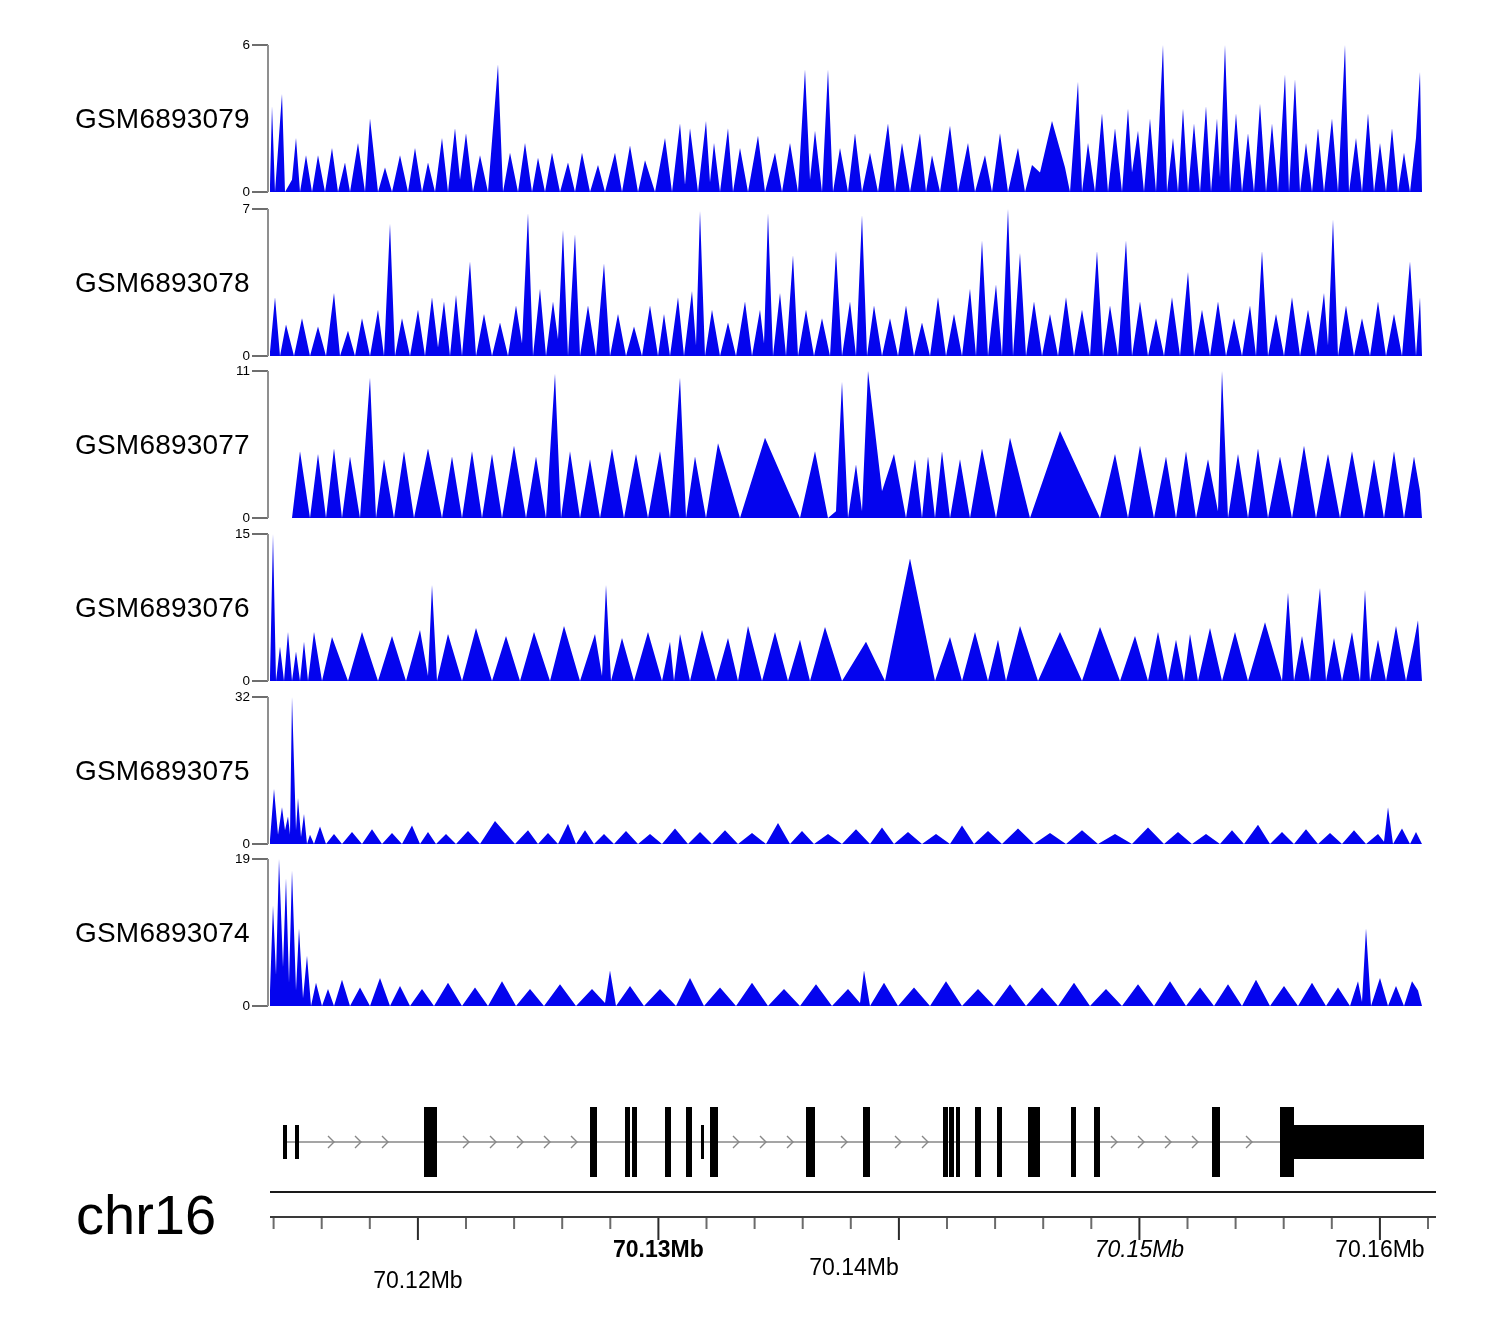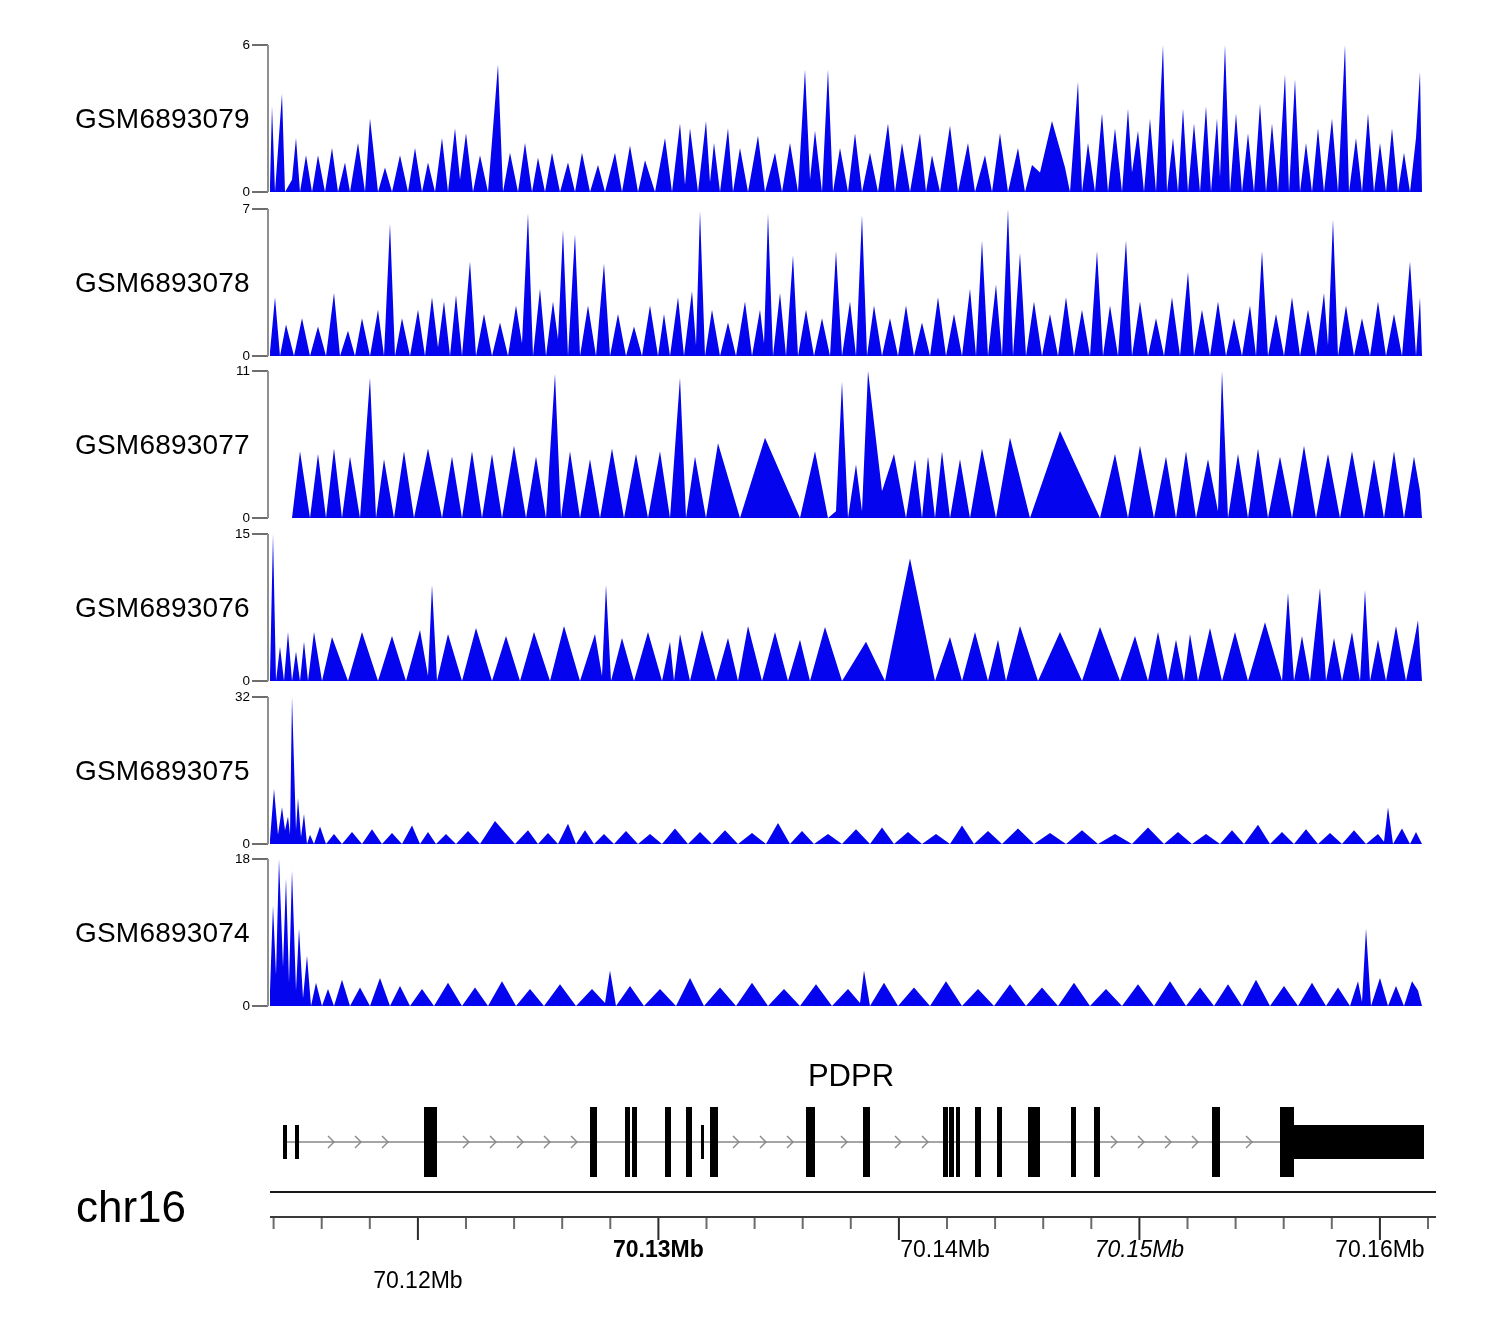--- a/index.html
+++ b/index.html
@@ -16,21 +16,21 @@
   .t-tick{position:absolute;left:252px;width:16px;height:2px;background:#6e6e6e;}
   .t-tick-top{top:-1px;}
   .t-tick-bot{top:146px;}
   .t-plot{position:absolute;left:270px;top:0;display:block;}
   .gene-name{position:absolute;left:270px;top:1058px;width:1162px;text-align:center;font-size:31px;}
   #gene-svg{position:absolute;left:270px;top:1092px;display:block;}
   .axis-line1{position:absolute;left:270px;top:1191px;width:1166px;height:2px;background:#1a1a1a;}
   .axis-line2{position:absolute;left:270px;top:1216px;width:1166px;height:2px;background:#3a3a3a;}
   #axis-ticks{position:absolute;left:270px;top:1218px;display:block;}
   .mb-label{position:absolute;top:1236px;transform:translateX(-50%);font-size:23px;white-space:nowrap;}
-  .chrom-label{position:absolute;left:76px;top:1182px;font-size:44px;}
+  .chrom-label{position:absolute;left:76px;top:1182px;font-size:56px;}
 </style>
 </head>
 <body>
 
 <div class="canvas">
 
   <div class="track" style="top:45px">
     <div class="t-label">GSM6893079</div>
     <div class="t-num t-ymax">6</div>
     <div class="t-num t-ymin">0</div>
@@ -85,31 +85,30 @@
     <div class="t-tick t-tick-top"></div>
     <div class="t-tick t-tick-bot"></div>
     <div class="t-axisline"></div>
     <svg class="t-plot" width="1152" height="147">
         <polygon points="0,147 0,142.4 4,91.9 8,137.8 12,110.3 15,133.2 18,119.4 20,137.8 22,0.0 26,133.2 28,101.1 31,140.1 34,117.1 37,147.0 40,137.8 44,147.0 50,129.5 56,147.0 64,136.9 72,147.0 82,135.1 92,147.0 102,132.3 112,147.0 122,136.0 132,147.0 142,128.6 150,147.0 158,135.1 166,147.0 176,136.9 186,147.0 198,134.1 210,147.0 225,124.0 245,147.0 258,133.2 268,147.0 278,136.0 288,147.0 298,126.8 306,147.0 315,133.2 324,147.0 334,136.9 344,147.0 356,134.1 368,147.0 380,136.9 392,147.0 405,131.4 418,147.0 430,135.1 442,147.0 455,133.2 468,147.0 482,136.0 496,147.0 508,125.9 520,147.0 532,134.1 544,147.0 558,136.9 572,147.0 586,132.3 600,147.0 612,130.5 624,147.0 638,135.1 652,147.0 666,136.9 680,147.0 692,128.6 704,147.0 718,134.1 732,147.0 748,131.4 764,147.0 780,136.0 796,147.0 812,133.2 828,147.0 845,136.9 862,147.0 878,130.5 894,147.0 908,135.1 922,147.0 936,136.9 950,147.0 962,133.2 974,147.0 988,127.7 1000,147.0 1012,135.1 1024,147.0 1036,132.3 1048,147.0 1060,136.0 1072,147.0 1084,133.2 1096,147.0 1108,136.9 1114,144.7 1118,110.3 1123,147.0 1132,131.4 1140,147.0 1146,135.1 1152,147.0 1152,147" fill="#0404EE" stroke="none"></polygon>
       </svg>
   </div>
 
   <div class="track" style="top:859px">
     <div class="t-label">GSM6893074</div>
-    <div class="t-num t-ymax">18</div>
+    <div class="t-num t-ymax">19</div>
     <div class="t-num t-ymin">0</div>
     <div class="t-tick t-tick-top"></div>
     <div class="t-tick t-tick-bot"></div>
     <div class="t-axisline"></div>
     <svg class="t-plot" width="1152" height="147">
         <polygon points="0,147 0,131.5 3,46.4 6,116.1 9,0.0 13,108.3 16,19.3 19,123.8 22,11.6 26,131.5 29,69.6 33,139.3 37,96.7 41,147.0 46,123.8 52,147.0 58,130.0 64,147.0 72,120.7 80,147.0 90,128.4 100,147.0 110,119.1 120,147.0 130,126.9 140,147.0 152,130.0 164,147.0 178,123.8 192,147.0 205,128.4 218,147.0 232,122.2 246,147.0 260,130.0 274,147.0 290,125.3 306,147.0 322,130.0 335,143.9 340,111.4 346,147.0 360,126.9 374,147.0 390,130.0 406,147.0 420,119.1 434,147.0 450,128.4 466,147.0 482,123.8 498,147.0 514,130.0 530,147.0 546,125.3 562,147.0 578,130.0 590,143.9 594,111.4 600,147.0 614,123.8 628,147.0 644,128.4 660,147.0 676,122.2 692,147.0 708,130.0 724,147.0 740,125.3 756,147.0 772,128.4 788,147.0 804,123.8 820,147.0 836,130.0 852,147.0 868,125.3 884,147.0 900,122.2 916,147.0 930,128.4 944,147.0 958,125.3 972,147.0 986,120.7 1000,147.0 1014,126.9 1028,147.0 1042,123.8 1056,147.0 1068,128.4 1080,147.0 1088,122.2 1092,143.1 1096,69.6 1101,147.0 1110,119.1 1118,147.0 1126,126.9 1134,147.0 1142,122.2 1148,131.5 1152,147.0 1152,147" fill="#0404EE" stroke="none"></polygon>
       </svg>
   </div>
 
-  <div class="gene-name">PDPR</div>
   <svg id="gene-svg" width="1162" height="110">
       <line x1="13" x2="1154" y1="50" y2="50" stroke="#878787" stroke-width="1.6"></line>
       <polyline points="58,44 64,50 58,56" fill="none" stroke="#878787" stroke-width="1.4"></polyline>
       <polyline points="85,44 91,50 85,56" fill="none" stroke="#878787" stroke-width="1.4"></polyline>
       <polyline points="112,44 118,50 112,56" fill="none" stroke="#878787" stroke-width="1.4"></polyline>
       <polyline points="193,44 199,50 193,56" fill="none" stroke="#878787" stroke-width="1.4"></polyline>
       <polyline points="220,44 226,50 220,56" fill="none" stroke="#878787" stroke-width="1.4"></polyline>
       <polyline points="247,44 253,50 247,56" fill="none" stroke="#878787" stroke-width="1.4"></polyline>
       <polyline points="274,44 280,50 274,56" fill="none" stroke="#878787" stroke-width="1.4"></polyline>
       <polyline points="301,44 307,50 301,56" fill="none" stroke="#878787" stroke-width="1.4"></polyline>
@@ -174,19 +173,19 @@
       <line x1="917.5" x2="917.5" y1="0" y2="11" stroke="#6b6b6b" stroke-width="2"></line>
       <line x1="965.6" x2="965.6" y1="0" y2="11" stroke="#6b6b6b" stroke-width="2"></line>
       <line x1="1013.7" x2="1013.7" y1="0" y2="11" stroke="#6b6b6b" stroke-width="2"></line>
       <line x1="1061.8" x2="1061.8" y1="0" y2="11" stroke="#6b6b6b" stroke-width="2"></line>
       <line x1="1109.9" x2="1109.9" y1="0" y2="22" stroke="#2b2b2b" stroke-width="2"></line>
       <line x1="1158.0" x2="1158.0" y1="0" y2="11" stroke="#6b6b6b" stroke-width="2"></line>
     </svg>
 
   <div class="mb-label" style="left: 417.908px; margin-top: 31px;">70.12Mb</div>
   <div class="mb-label" style="left: 658.407px; font-weight: bold;">70.13Mb</div>
-  <div class="mb-label" style="left: 945px;">70.14Mb</div>
+  <div class="mb-label" style="left: 854px; margin-top: 18px;">70.14Mb</div>
   <div class="mb-label" style="left: 1139.41px; font-style: italic;">70.15Mb</div>
   <div class="mb-label" style="left: 1379.91px; text-align: center;">70.16Mb</div>
 
   <div class="chrom-label">chr16</div>
 
 </div>
 
 </body></html>

